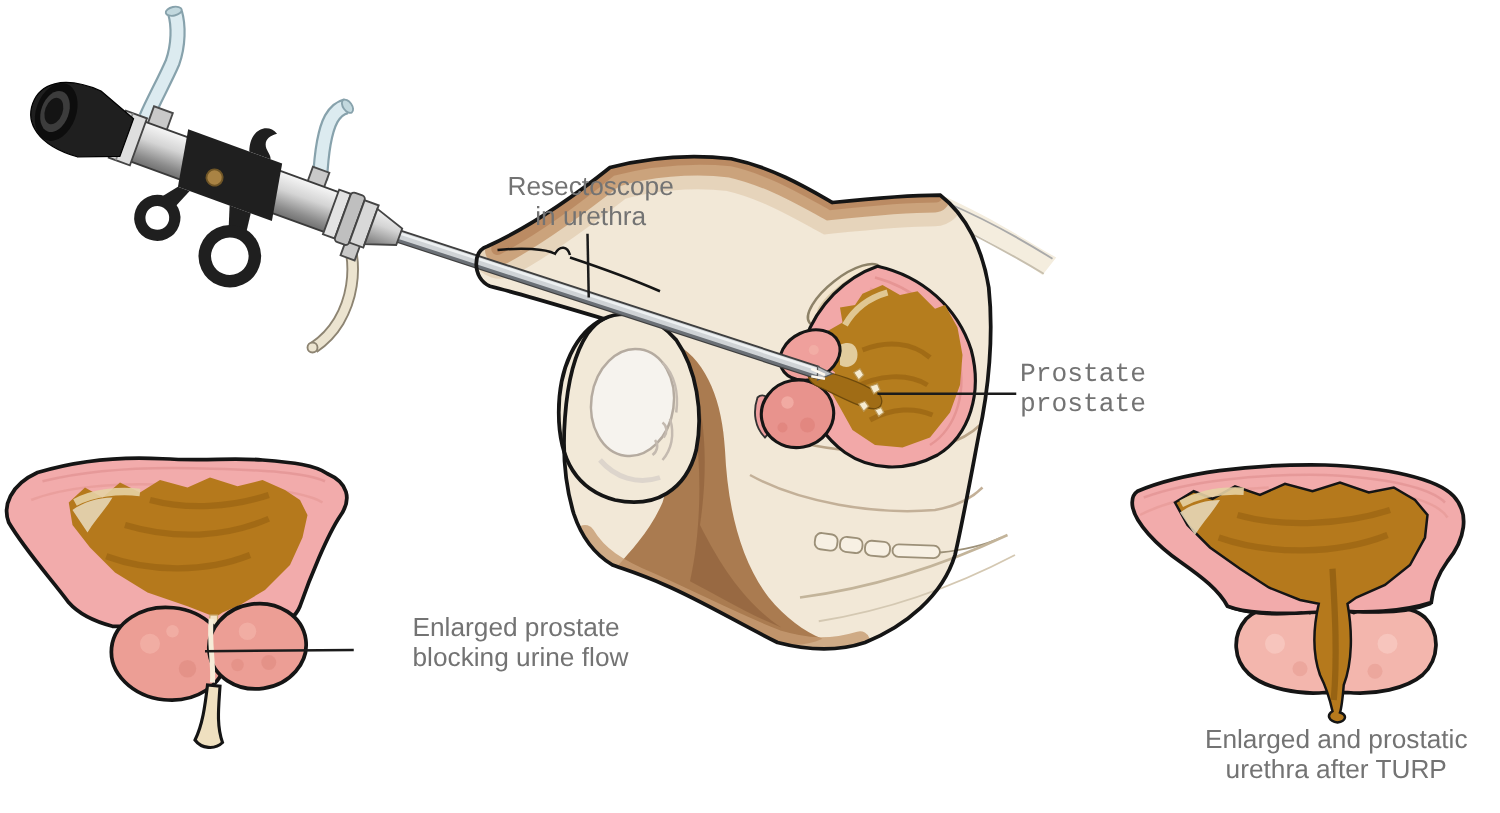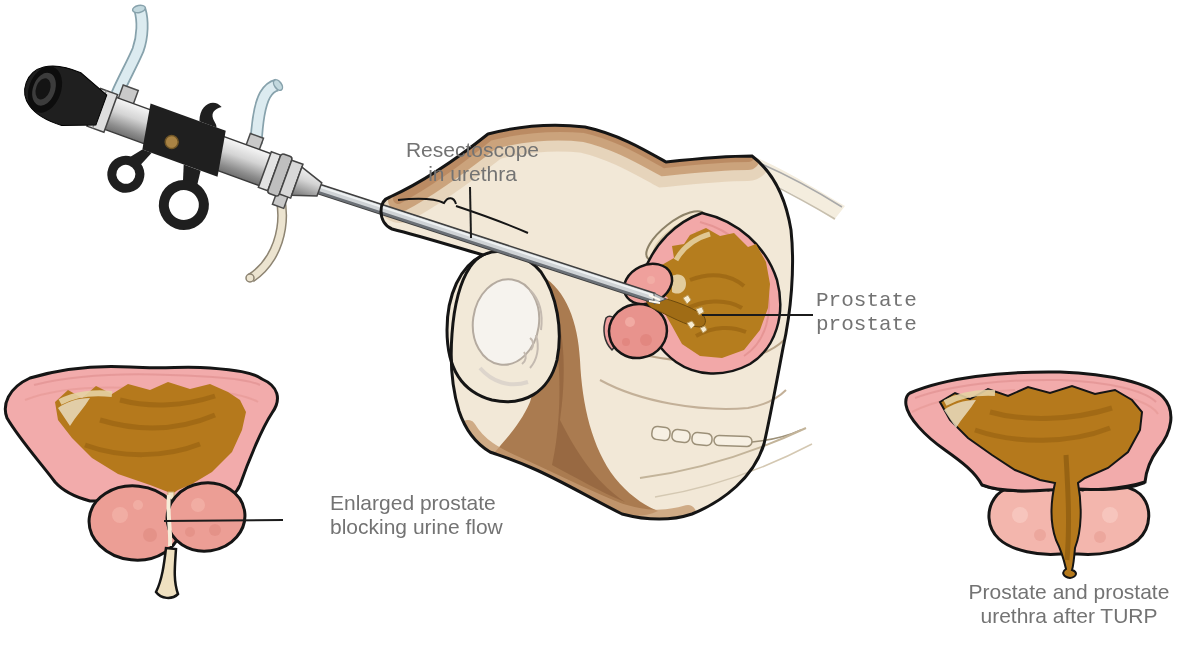--- a/index.html
+++ b/index.html
@@ -248,16 +248,16 @@
   </div>
   <div class="diagram-label lbl-left" id="lbl-fragments">
     <span>Prostate</span>
     <span>prostate</span>
   </div>
   <div class="diagram-label lbl-left" id="lbl-enlarged">
     <span>Enlarged prostate</span>
     <span>blocking urine flow</span>
   </div>
   <div class="diagram-label lbl-center" id="lbl-turp">
-    <span>Prostate and prostate</span>
+    <span>Enlarged and prostatic</span>
     <span>urethra after TURP</span>
   </div>
 </div>
 
 </body></html>

